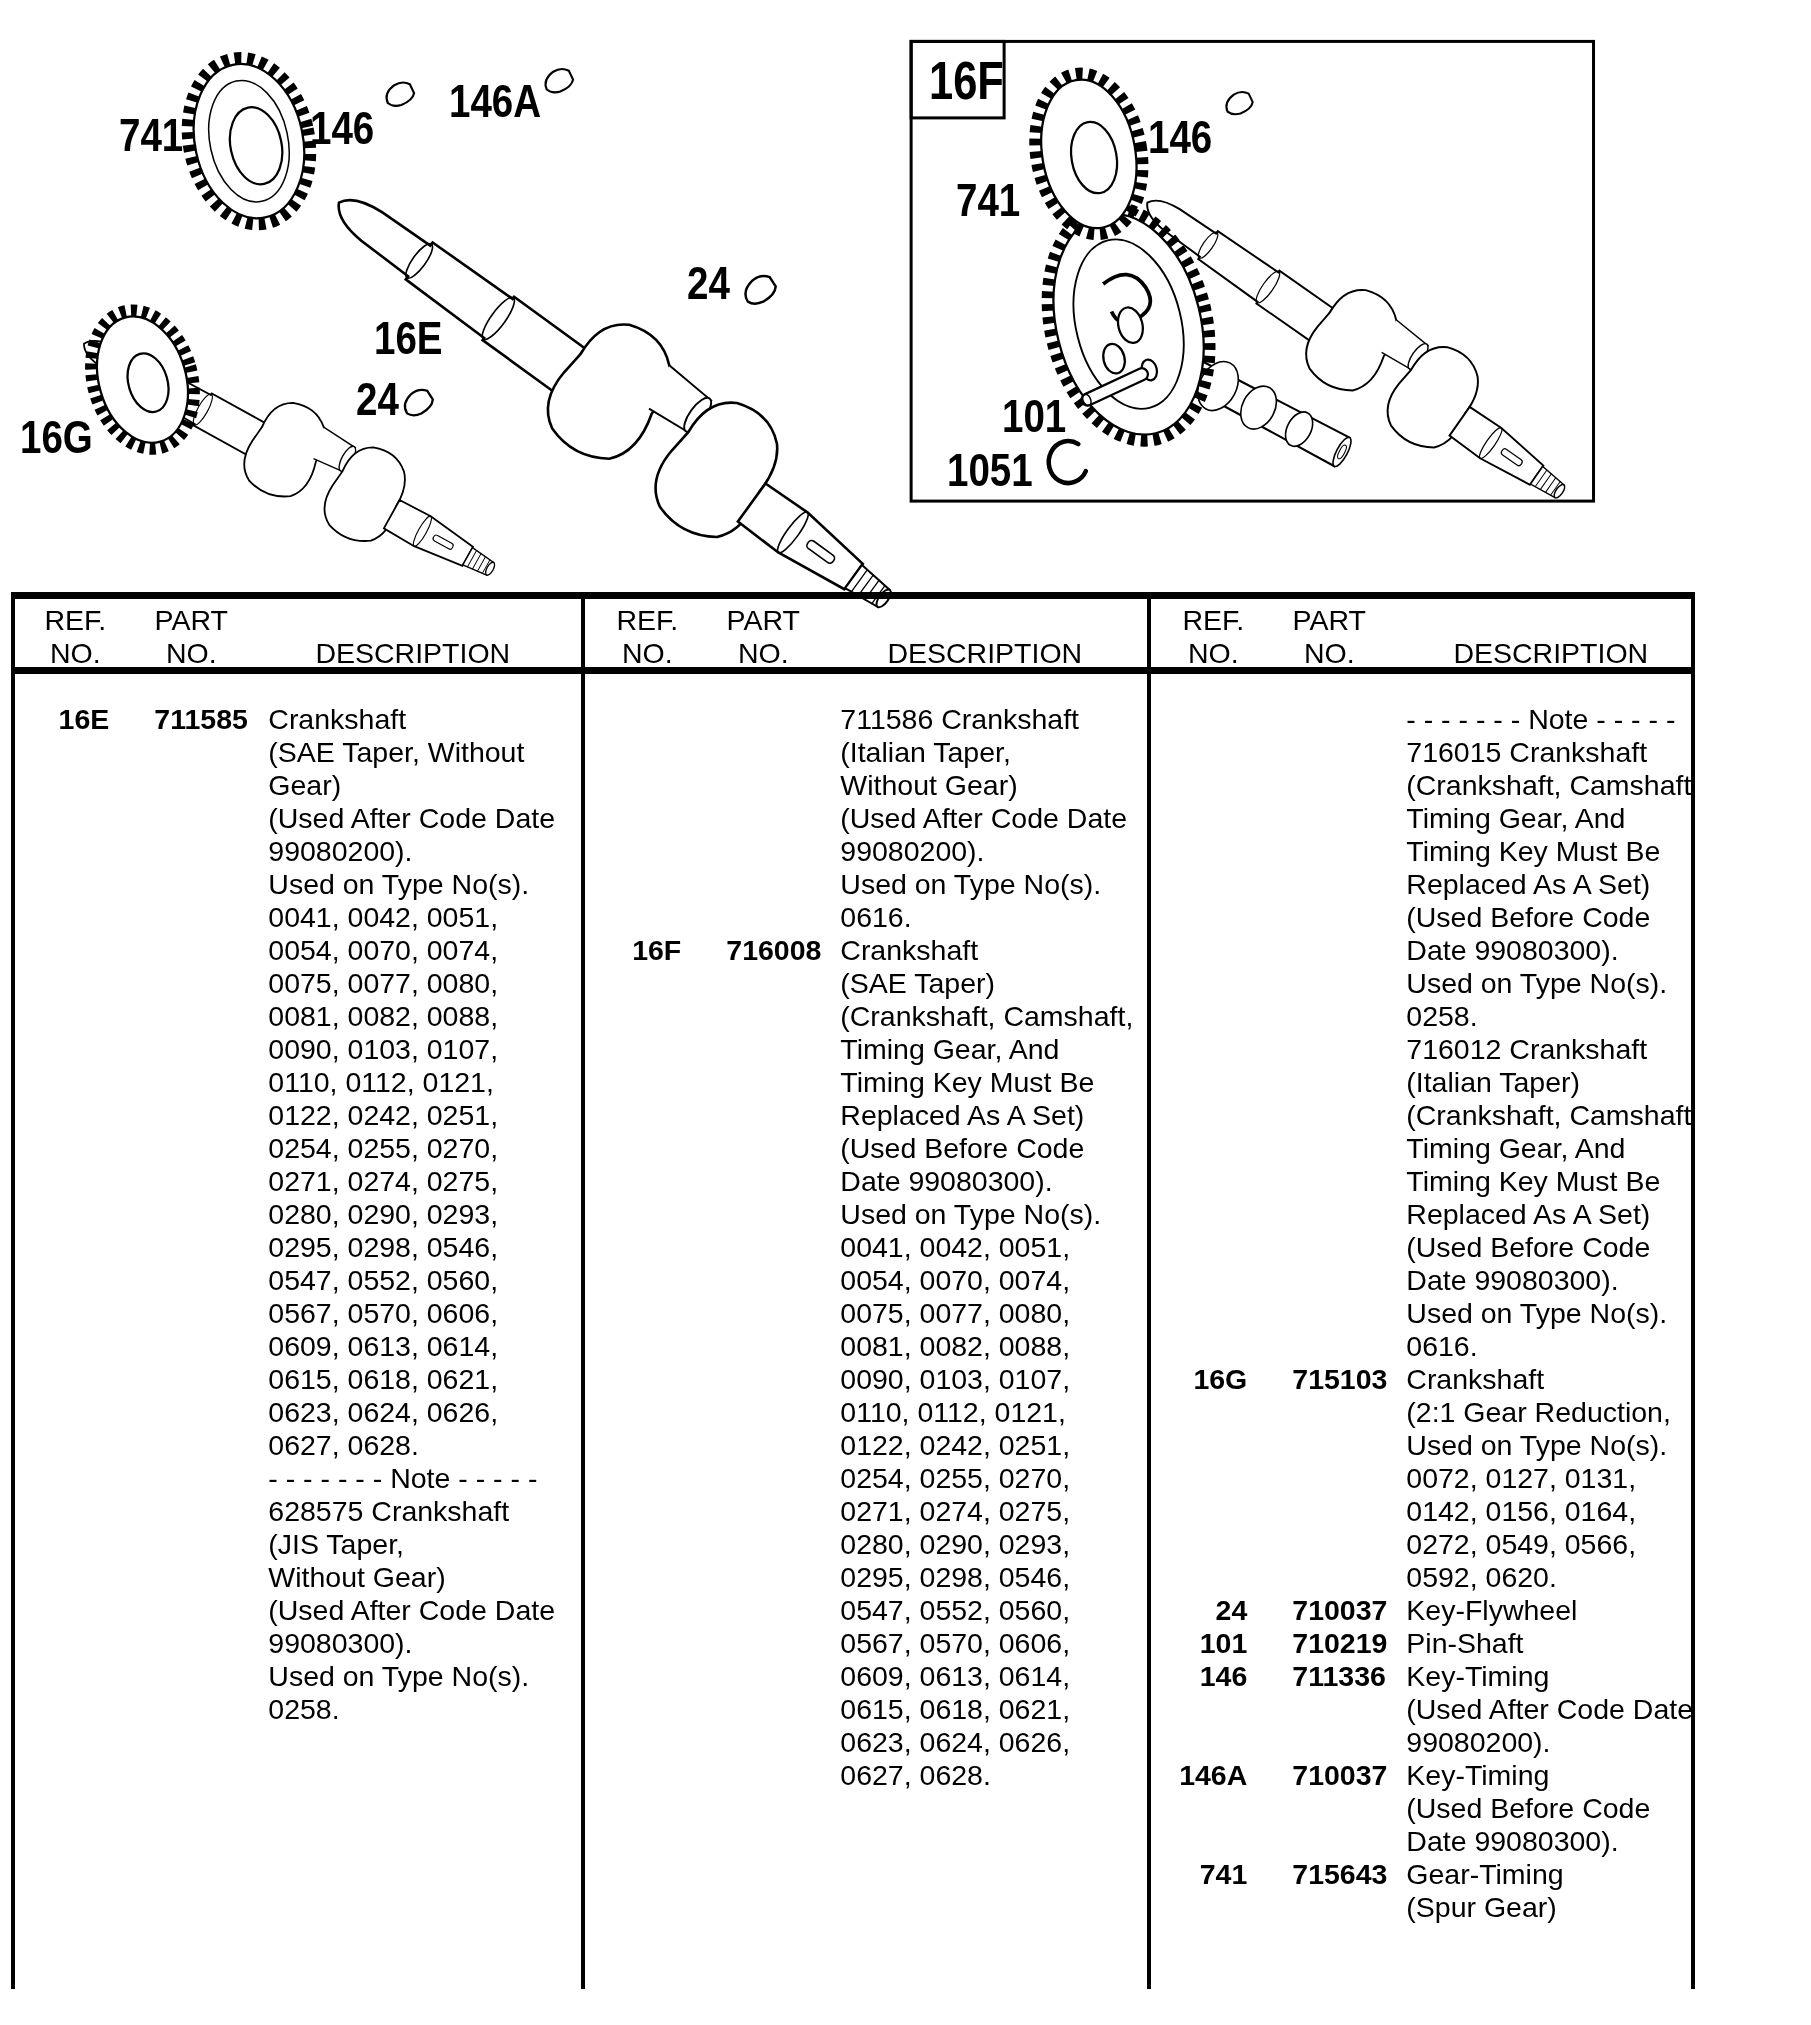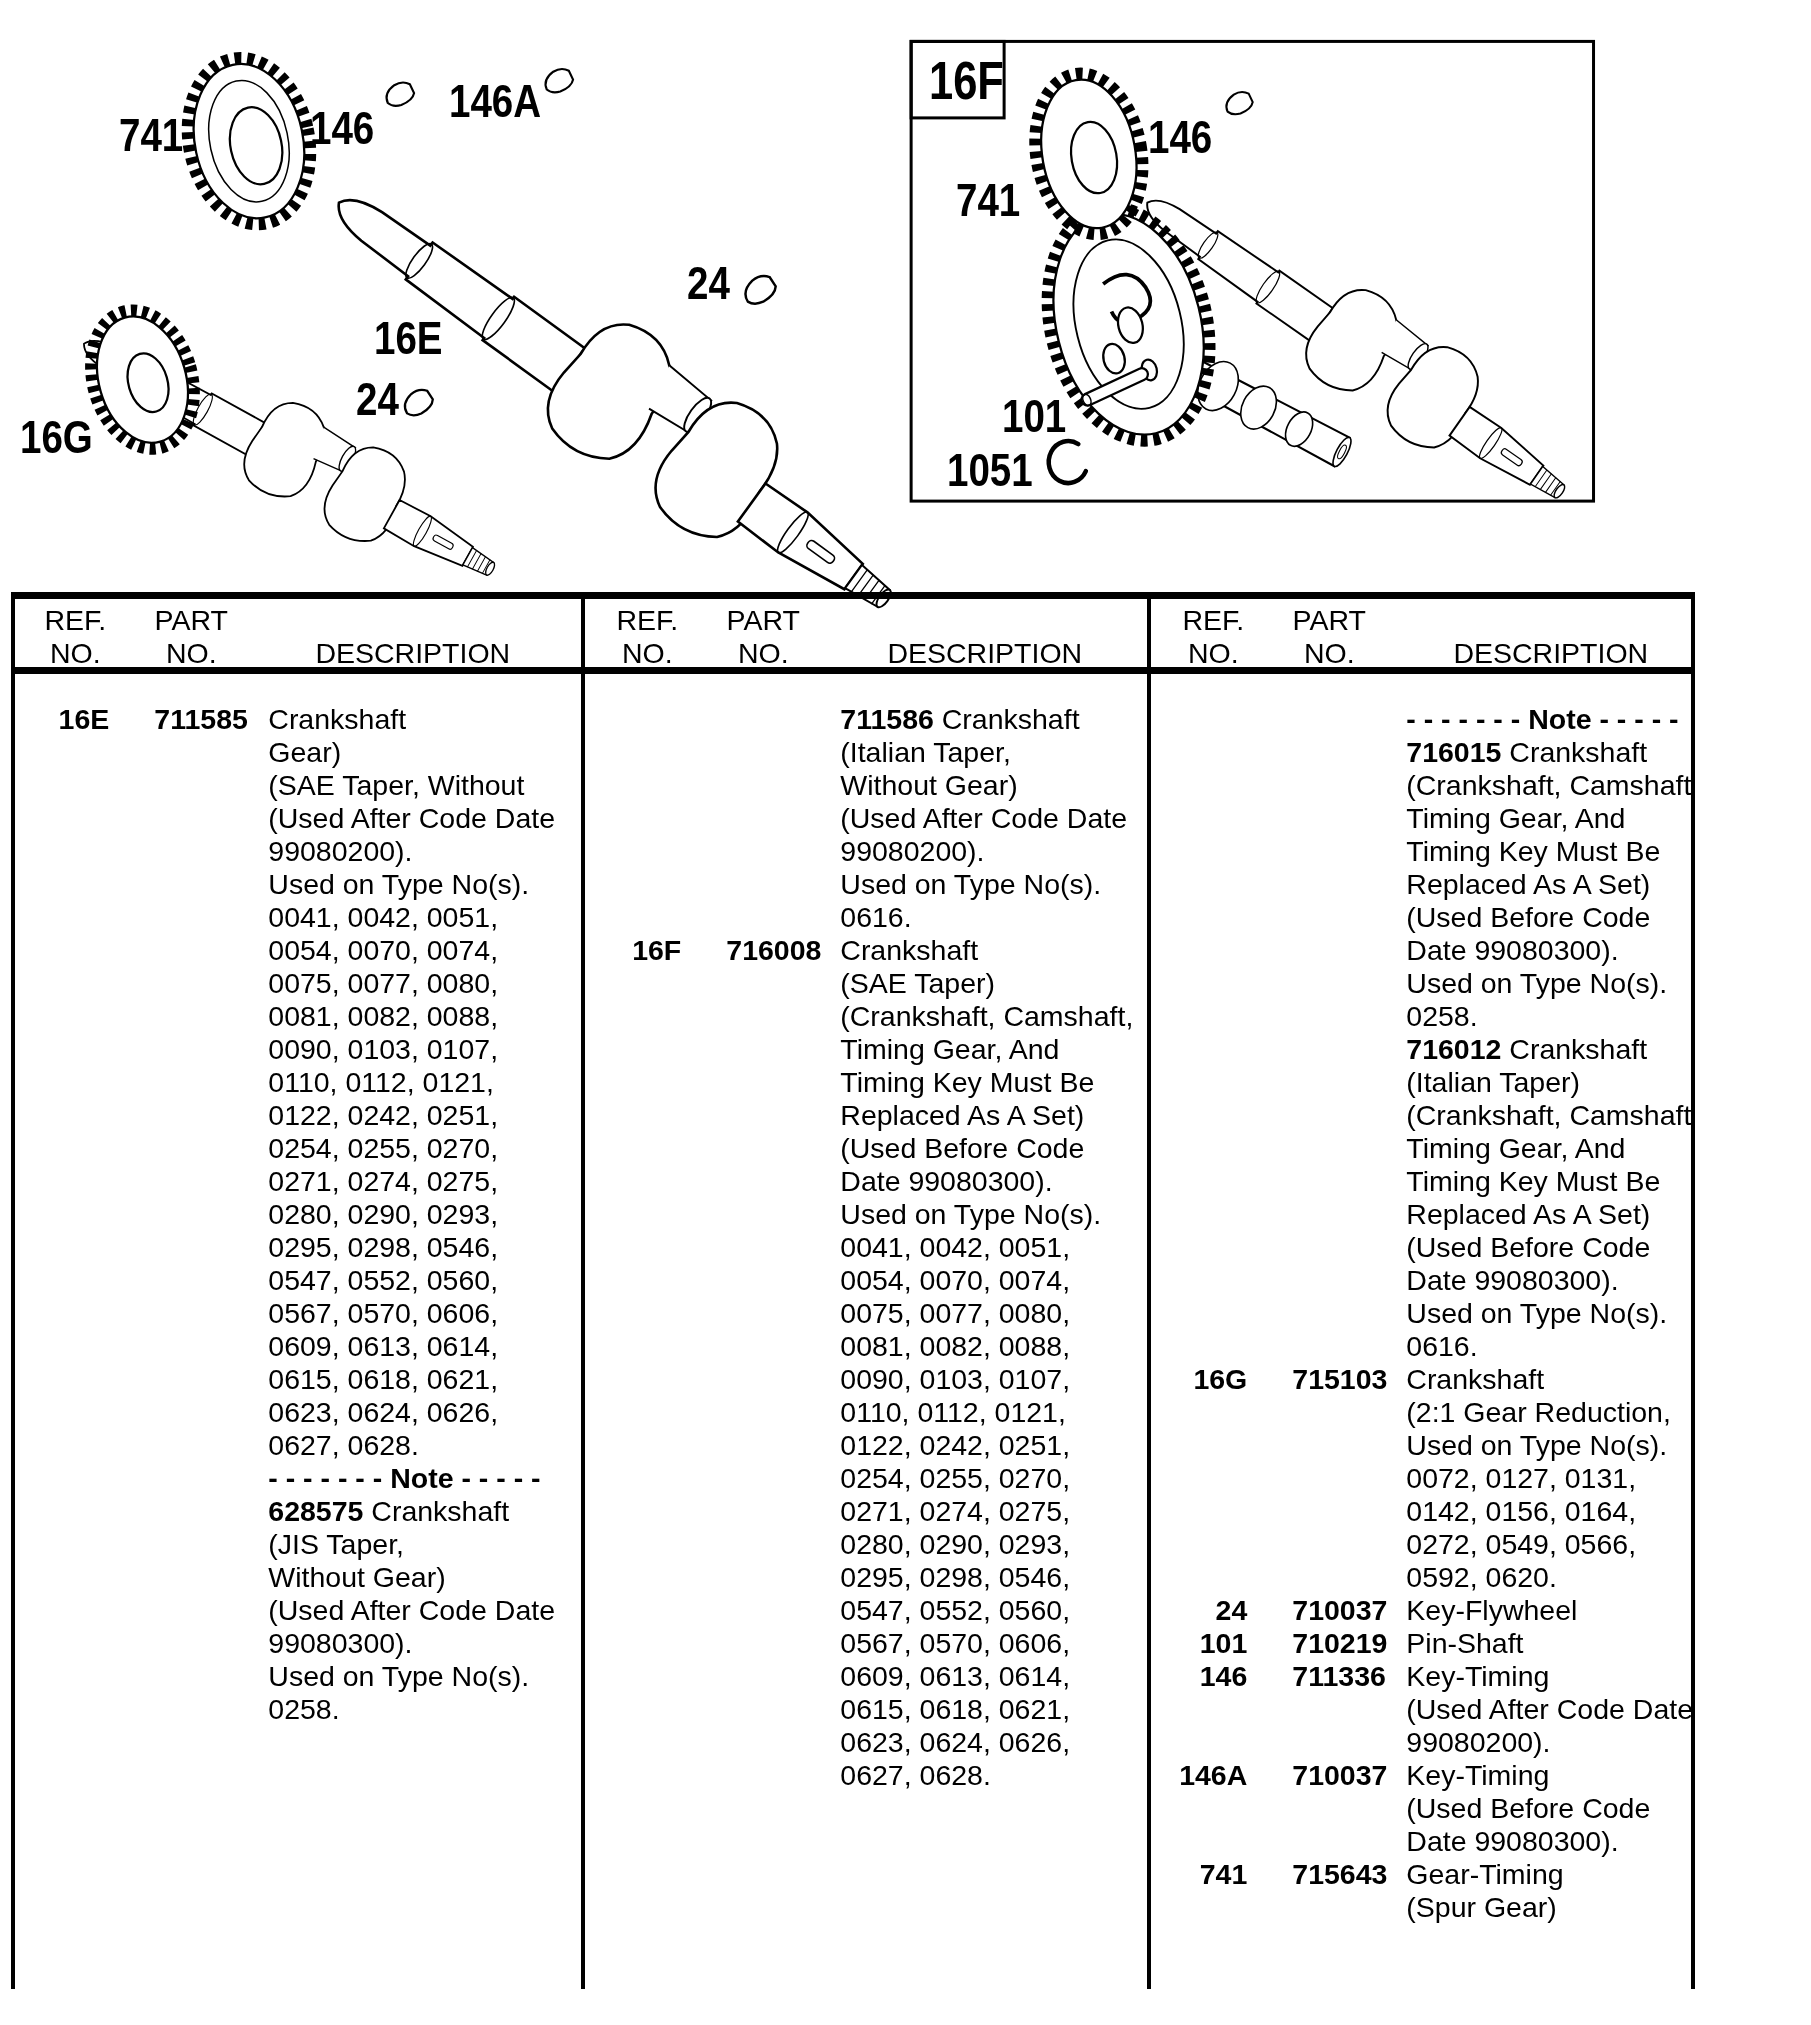--- a/index.html
+++ b/index.html
@@ -13,21 +13,21 @@
   .tablewrap{position:absolute;left:11.3px;top:592px;width:1684px;height:1397px;overflow:hidden;}
   .hline{position:absolute;left:0;width:100%;height:6.8px;background:#000;}
   .vline{position:absolute;top:0;height:100%;width:3.8px;background:#000;}
   .col{position:absolute;top:0;height:100%;}
   .hdr{position:absolute;font-size:28.5px;line-height:1;text-align:center;}
   .rows{position:absolute;top:111px;left:0;right:0;}
   .trow{position:relative;height:33px;line-height:33px;font-size:28.5px;white-space:nowrap;}
   .trow .ref{position:absolute;left:0;width:98px;text-align:right;font-weight:700;}
   .trow .part{position:absolute;left:143px;font-weight:700;}
   .trow .desc{position:absolute;left:257px;}
-  .trow .desc b{font-weight:700;}
+  .trow .desc b{font-weight:400;}
 </style>
 </head>
 <body>
 
 <div class="page">
 
   <svg class="art" width="1811" height="634" viewBox="0 0 2415 845">
     <defs>
       <path id="key" d="M1,10 Q-2,-2 12,-9 Q22,-13 30,-7 L33,4 Q30,12 16,15 Q6,16 1,10 Z"></path>
       <g id="crank">
@@ -144,24 +144,24 @@
       <span class="hdr" style="left:135px;top:13.5px;width:90px">PART</span>
       <span class="hdr" style="left:135px;top:47px;width:90px">NO.</span>
       <span class="hdr" style="left:289px;top:47px;width:225px">DESCRIPTION</span>
       <div class="rows">
           <div class="trow">
             <span class="ref">16E</span>
             <span class="part">711585</span>
             <span class="desc">Crankshaft</span>
           </div>
           <div class="trow">
+            <span class="desc">(SAE Taper, Without</span>
+          </div>
+          <div class="trow">
             <span class="desc">Gear)</span>
-          </div>
-          <div class="trow">
-            <span class="desc">(SAE Taper, Without</span>
           </div>
           <div class="trow">
             <span class="desc">(Used After Code Date</span>
           </div>
           <div class="trow">
             <span class="desc">99080200).</span>
           </div>
           <div class="trow">
             <span class="desc">Used on Type No(s).</span>
           </div>

